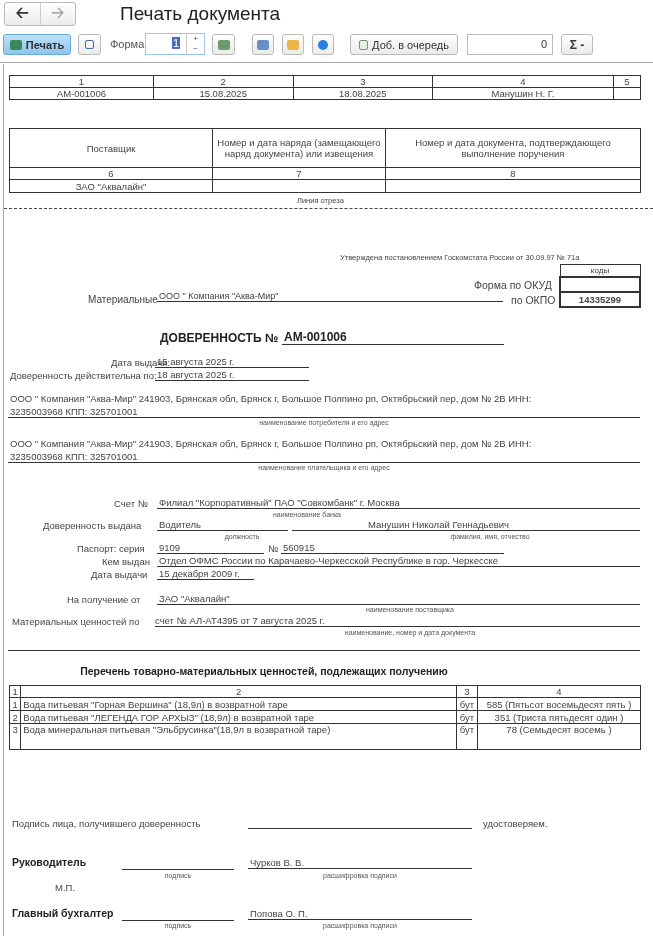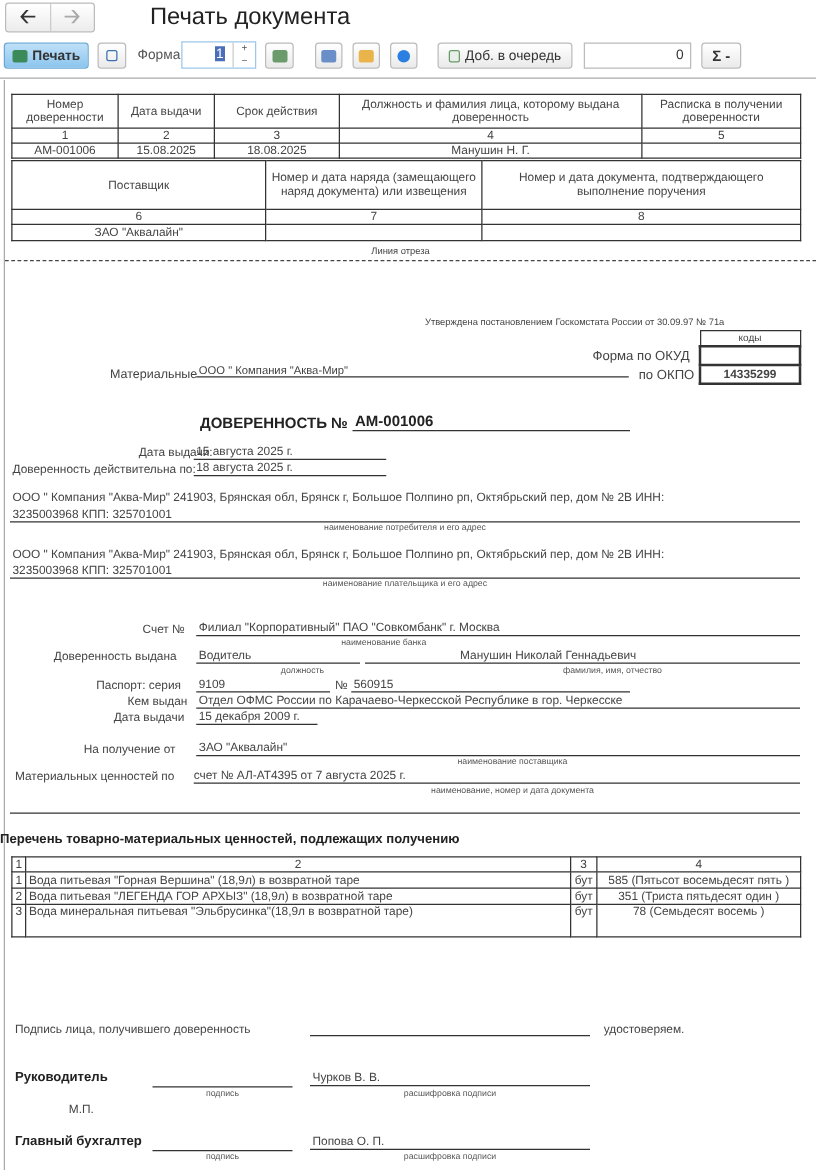--- a/index.html
+++ b/index.html
@@ -65,27 +65,20 @@
     <span class="ico" style="background:#e8eee8;border:1px solid #6a9a6a;width:9px"></span>
     <span>Доб. в очередь</span>
   </div>
 <div class="numfld">0</div>
 <div class="tb" style="left:561px;width:32px;font-weight:bold;font-size:12px">Σ -</div>
 <div class="sep"></div>
 <div class="page"></div>
 
 <table style="left:9px;top:75px;width:632px">
  <tbody>
-      <tr style="height:27px">
-        <td style="width:85px">Номер доверенности</td>
-        <td style="width:77px">Дата выдачи</td>
-        <td style="width:100px">Срок действия</td>
-        <td style="width:242px">Должность и фамилия лица, которому выдана доверенность</td>
-        <td>Расписка в получении доверенности</td>
-      </tr>
  <tr style="height:12px">
         <td>1</td>
         <td>2</td>
         <td>3</td>
         <td>4</td>
         <td>5</td>
       </tr>
  <tr style="height:12px">
         <td>АМ-001006</td>
         <td>15.08.2025</td>
@@ -168,21 +161,21 @@
 <div class="lbl" style="left:91px;top:569px">Дата выдачи</div>
 <div class="ul" style="left:157px;top:568px;width:97px">15 декабря 2009 г.</div>
 
 <div class="lbl" style="left:67px;top:594px">На получение от</div>
 <div class="ul" style="left:157px;top:593px;width:483px">ЗАО "Аквалайн"</div>
 <div class="small" style="left:330px;top:606px;width:160px">наименование поставщика</div>
 <div class="lbl" style="left:12px;top:616px">Материальных ценностей по</div>
 <div class="ul" style="left:155px;top:615px;width:485px;padding-left:0">счет № АЛ-АТ4395 от 7 августа 2025 г.</div>
 <div class="small" style="left:320px;top:629px;width:180px">наименование, номер и дата документа</div>
 <div class="abs" style="left:8px;top:650px;width:632px;border-top:1px solid #333"></div>
-<div class="lbl bold" style="left:0;width:528px;text-align:left;top:665px;font-size:10.5px">Перечень товарно-материальных ценностей, подлежащих получению</div>
+<div class="lbl bold" style="left:0;width:528px;text-align:center;top:665px;font-size:10.5px">Перечень товарно-материальных ценностей, подлежащих получению</div>
 
 <table style="left:9px;top:685px;width:632px">
  <tbody>
  <tr style="height:12px">
         <td>1</td>
         <td>2</td>
         <td>3</td>
         <td>4</td>
       </tr>
  <tr style="height:13px">

